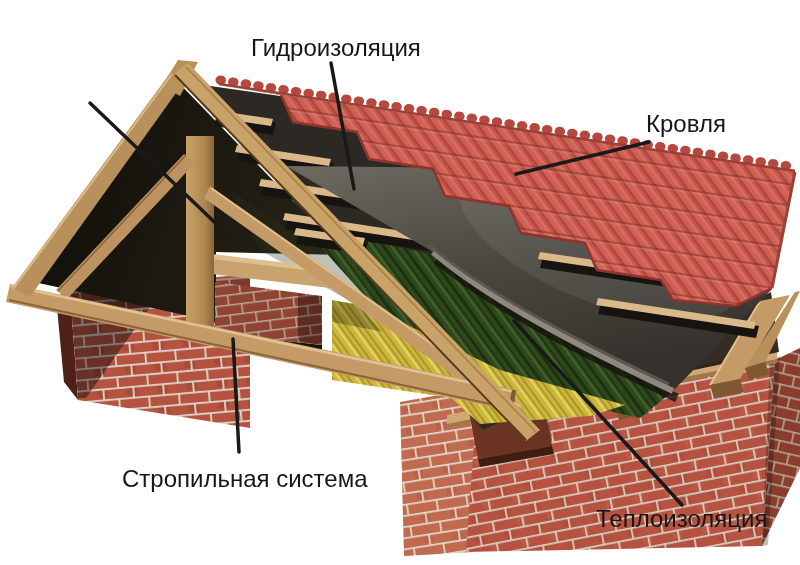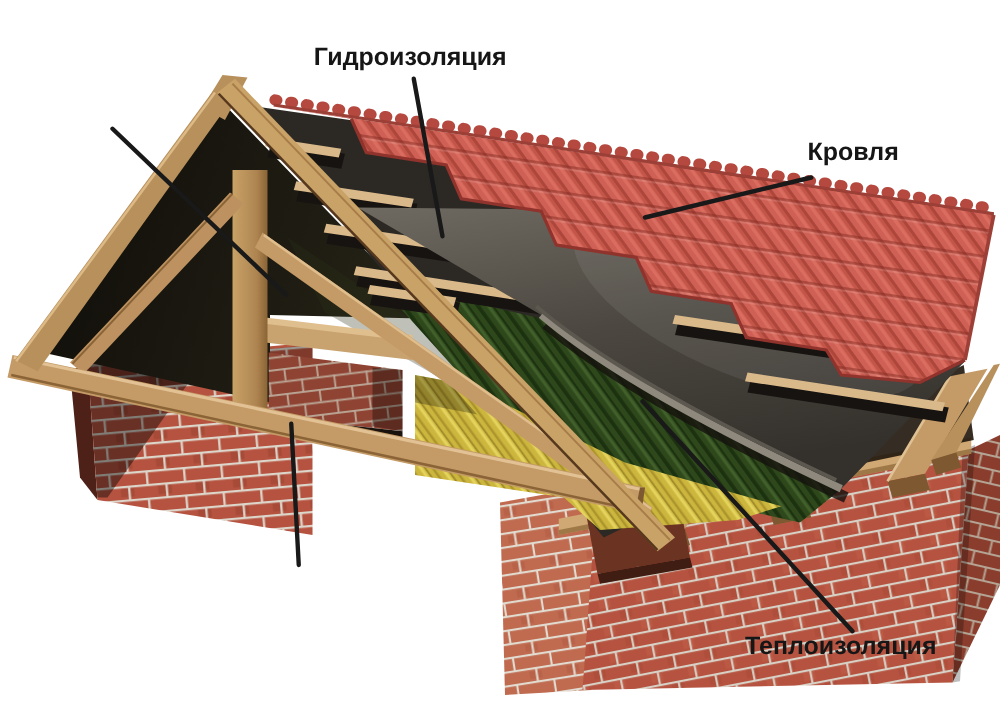--- a/index.html
+++ b/index.html
@@ -4,22 +4,22 @@
 <style>
   html,body{margin:0;padding:0;background:#fff;}
   .stage{
     position:relative;width:800px;height:565px;overflow:hidden;
     background:var(--background,#ffffff);
     font-family:"Liberation Sans", sans-serif;
   }
   .stage svg{position:absolute;left:0;top:0;}
   .diagram-label{
     position:absolute;
-    font-weight:700;
-    font-size:20px;
+    font-weight:400;
+    font-size:24px;
     line-height:1.1;
     color:var(--label-text,#161616);
     white-space:nowrap;
     letter-spacing:0px;
   }
 </style>
 </head>
 <body>
 
 <div class="stage">
@@ -243,14 +243,15 @@
     <line x1="90" y1="103" x2="229" y2="236"></line>
     <line x1="331" y1="63" x2="354" y2="189"></line>
     <line x1="649" y1="142" x2="516" y2="174"></line>
     <line x1="233" y1="339" x2="239" y2="452"></line>
     <line x1="514" y1="321" x2="682" y2="505"></line>
   </g>
 </svg>
 
   <div class="diagram-label" style="left:251px;top:35px">Гидроизоляция</div>
   <div class="diagram-label" style="left:646px;top:111px">Кровля</div>
+  <div class="diagram-label" style="left:122px;top:466px">Стропильная система</div>
   <div class="diagram-label" style="left:596px;top:506px">Теплоизоляция</div>
 </div>
 
 </body></html>

